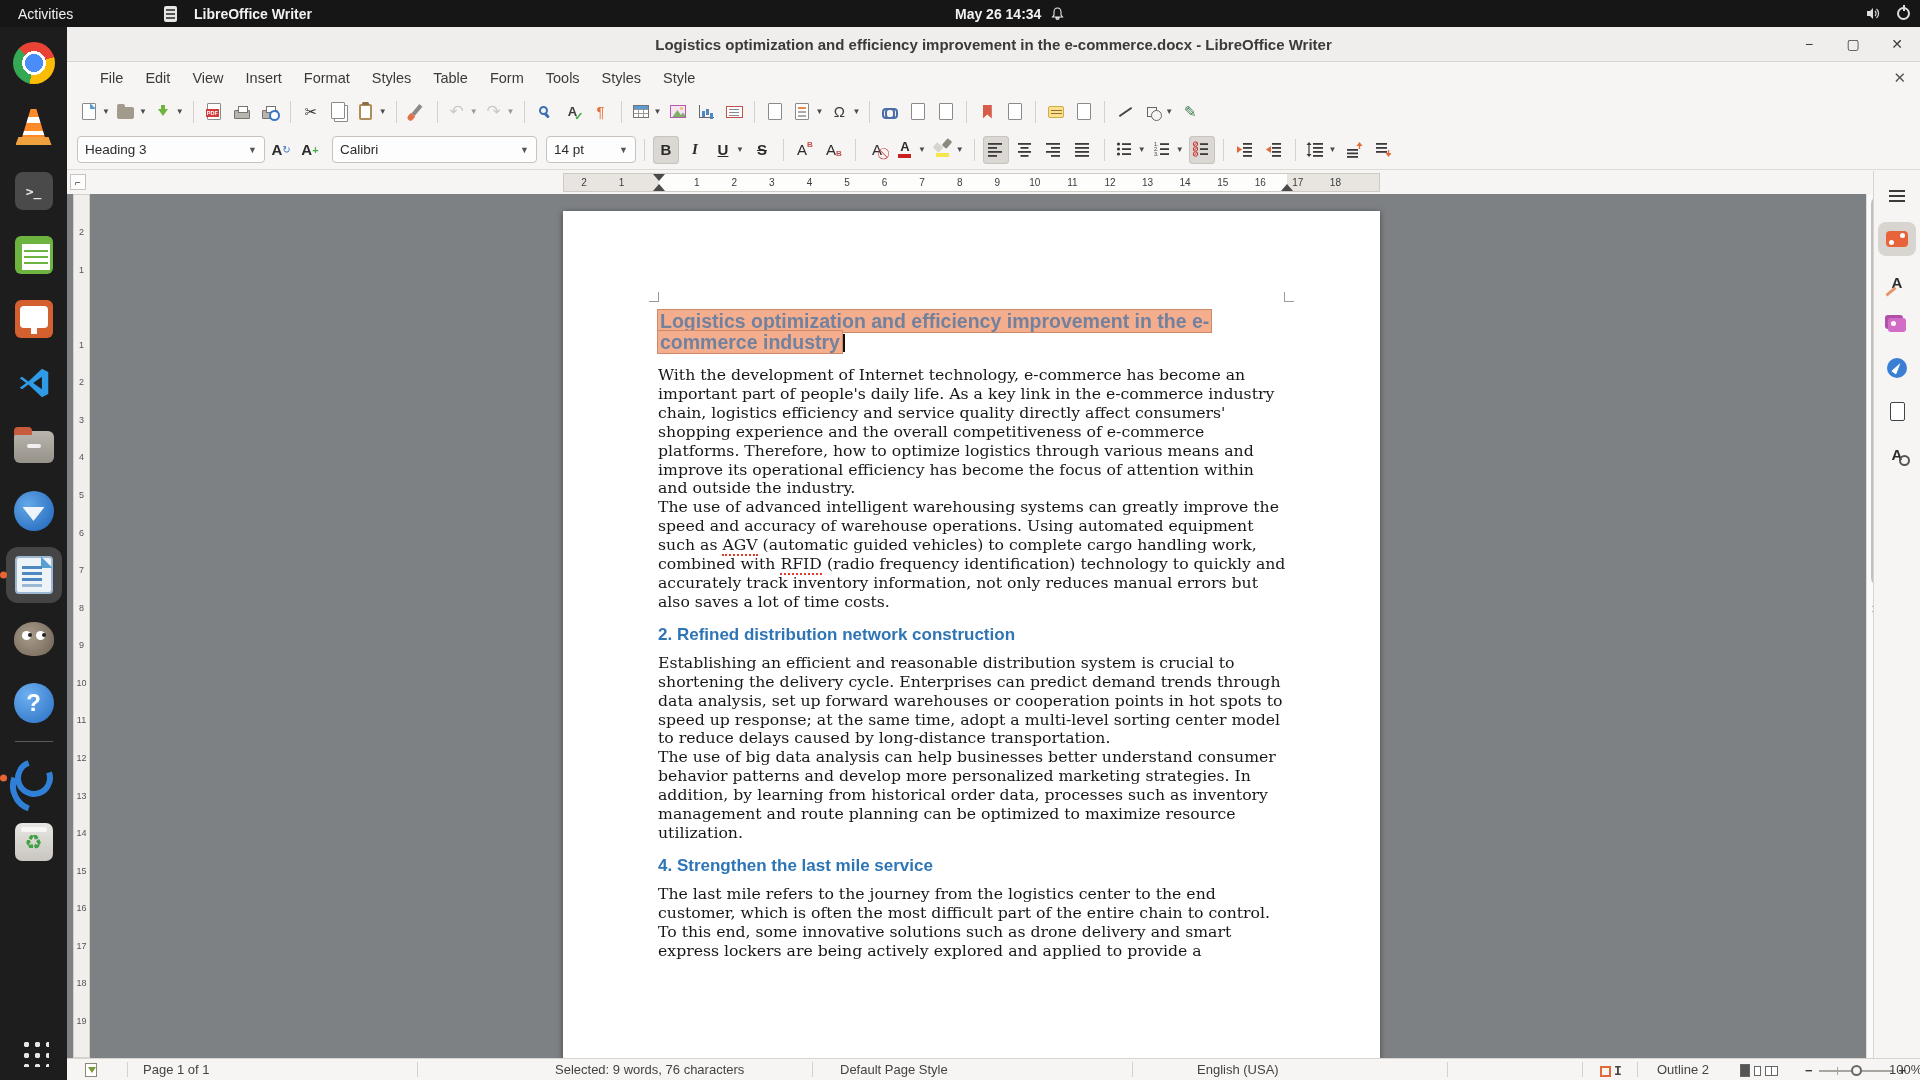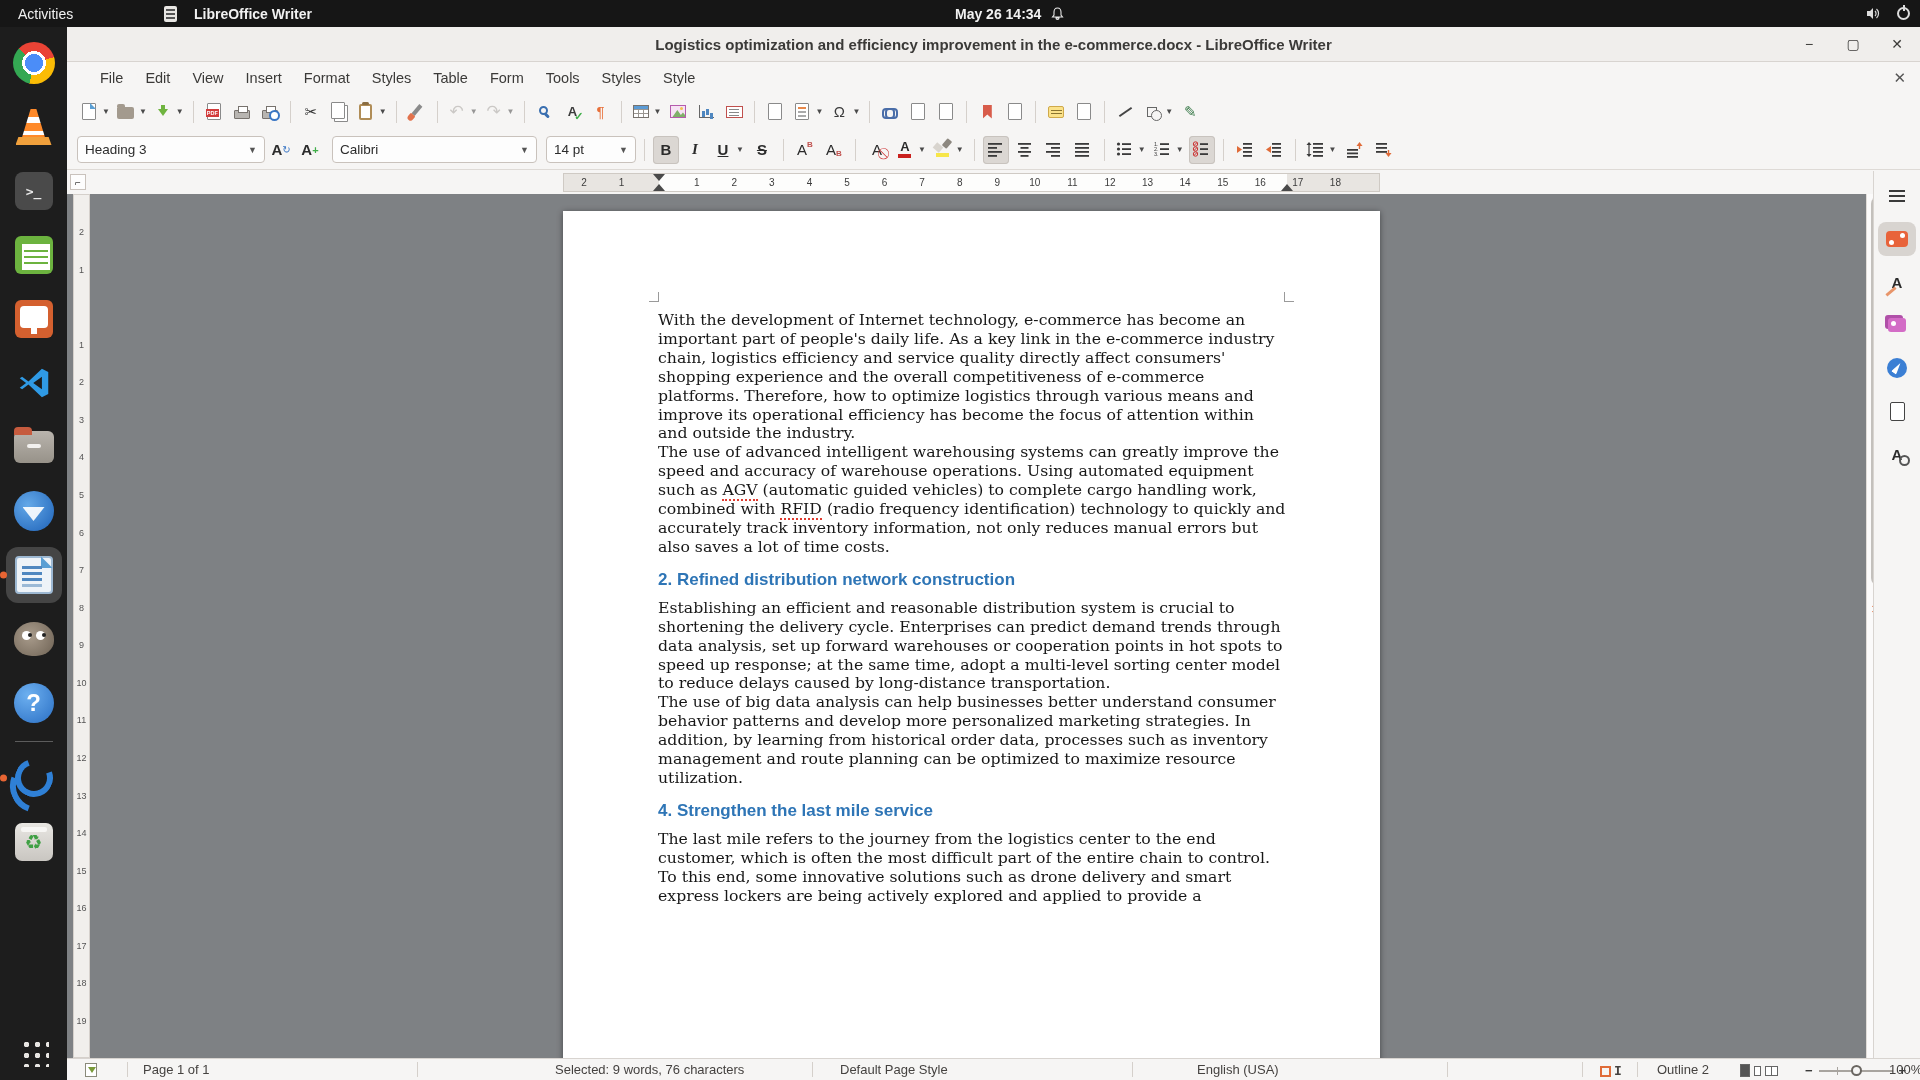--- a/index.html
+++ b/index.html
@@ -871,20 +871,23 @@
           <span class="vnum" style="top: 745.83px;">17</span>
           <span class="vnum" style="top: 783.4px;">18</span>
           <span class="vnum" style="top: 820.97px;">19</span>
         </div>
 
       <div class="docscroll">
         <div class="page">
           <span class="cmark tl"></span>
           <span class="cmark tr"></span>
           <div class="textcol">
+            <div class="dtitle">
+              <span class="sel">Logistics optimization and efficiency improvement in the e-commerce industry</span><span class="caret"></span>
+            </div>
             <p class="para">With the development of Internet technology, e-commerce has become an important part of people's daily life. As a key link in the e-commerce industry chain, logistics efficiency and service quality directly affect consumers' shopping experience and the overall competitiveness of e-commerce platforms. Therefore, how to optimize logistics through various means and improve its operational efficiency has become the focus of attention within and outside the industry.</p>
 
             <p class="para"><span>The use of advanced intelligent warehousing systems can greatly improve the speed and accuracy of warehouse operations. Using automated equipment such as </span><span class="misspell">AGV</span><span> (automatic guided vehicles) to complete cargo handling work, combined with </span><span class="misspell">RFID</span><span> (radio frequency identification) technology to quickly and accurately track inventory information, not only reduces manual errors but also saves a lot of time costs.</span></p>
 
             <h2 class="h2">2. Refined distribution network construction</h2>
             <p class="para">Establishing an efficient and reasonable distribution system is crucial to shortening the delivery cycle. Enterprises can predict demand trends through data analysis, set up forward warehouses or cooperation points in hot spots to speed up response; at the same time, adopt a multi-level sorting center model to reduce delays caused by long-distance transportation.</p>
 
             <p class="para">The use of big data analysis can help businesses better understand consumer behavior patterns and develop more personalized marketing strategies. In addition, by learning from historical order data, processes such as inventory management and route planning can be optimized to maximize resource utilization.</p>
 
             <h2 class="h2">4. Strengthen the last mile service</h2>

